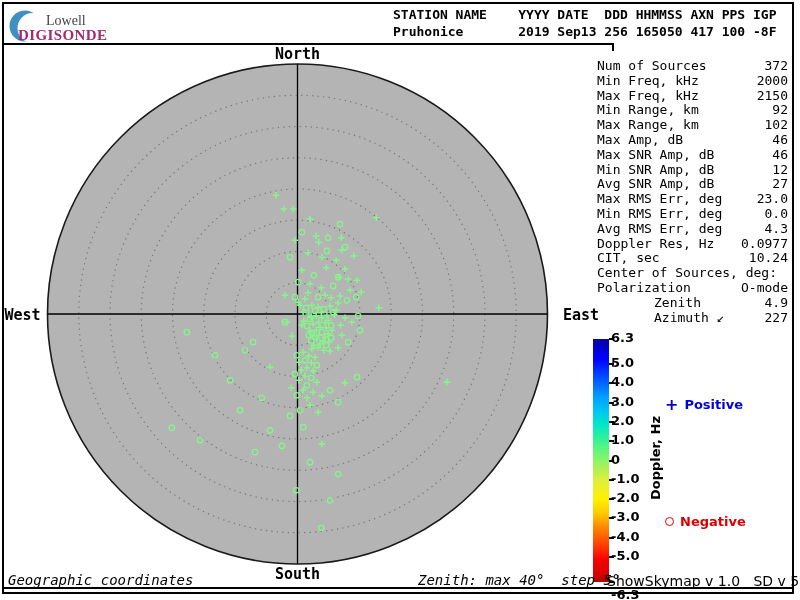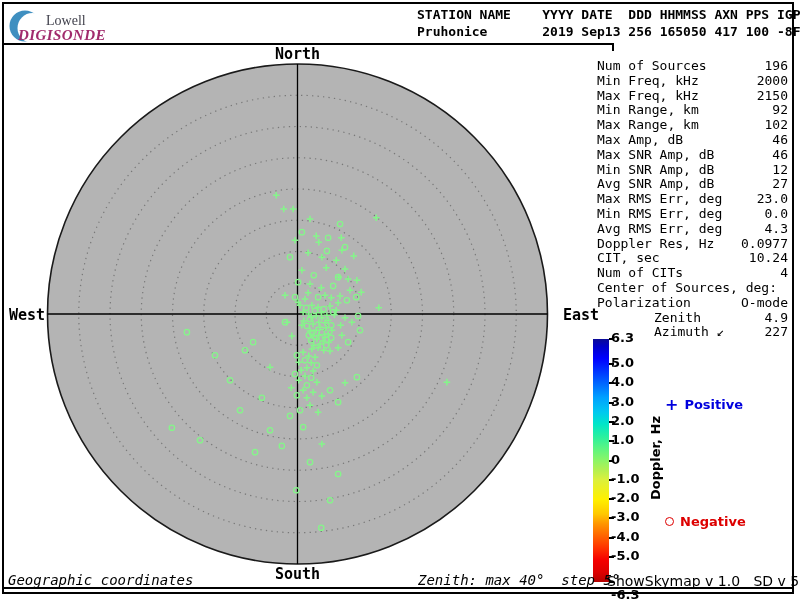--- a/index.html
+++ b/index.html
@@ -8,31 +8,31 @@
   .abs{position:absolute;}
   #outer-border{left:2px;top:2px;width:792px;height:592px;border:2px solid #000;box-sizing:border-box;}
   #header-sep{left:2px;top:43px;width:612px;height:2px;background:#000;}
   #header-sep-stub{left:612px;top:43px;width:2px;height:8px;background:#000;}
   #footer-sep{left:2px;top:587px;width:792px;height:2px;background:#000;}
 
   
   #logo-svg{left:8px;top:6px;}
   #logo-line1{left:46px;top:13px;font-family:"Liberation Serif",serif;font-size:14px;color:#42424d;}
   #logo-line2{left:18px;top:27px;font-family:"Liberation Serif",serif;font-weight:bold;
-              font-size:15px;letter-spacing:.4px;color:#a12b6d;font-style:italic;}
-
-  
-  .hdr{left:393px;white-space:pre;font-weight:bold;font-size:13px;line-height:15px;margin-left:24px;}
+              font-size:15px;letter-spacing:.4px;color:#a12b6d;}
+
+  
+  .hdr{left:393px;white-space:pre;font-weight:bold;font-size:13px;line-height:15px;}
   #hdr1{top:7px;} #hdr2{top:24px;}
 
   
   .compass{font-weight:bold;font-size:15px;text-align:center;}
   #north{left:255px;top:45px;width:85px;text-align:center;}
   #south{left:255px;top:565px;width:85px;text-align:center;}
-  #west{left:0;top:306px;width:45px;text-align:right;}
+  #west{left:0;top:306px;width:45px;}
   #east{left:551px;top:306px;width:60px;}
 
   #skymap{left:0;top:45px;}
 
   
   #stats{left:597px;top:59px;width:191px;}
   .stat-row{display:flex;justify-content:space-between;font-size:13px;height:14.8px;line-height:14.8px;}
   .stat-row .lbl{white-space:pre;}
   .stat-row.indent .lbl{padding-left:57px;}
 
@@ -256,21 +256,21 @@
     </svg>
 
   <div class="abs compass" id="north">North</div>
   <div class="abs compass" id="south">South</div>
   <div class="abs compass" id="west">West</div>
   <div class="abs compass" id="east">East</div>
 
   <div class="abs" id="stats">
       <div class="stat-row">
         <span class="lbl">Num of Sources</span>
-        <span class="val">196</span>
+        <span class="val">372</span>
       </div>
       <div class="stat-row">
         <span class="lbl">Min Freq, kHz</span>
         <span class="val">2000</span>
       </div>
       <div class="stat-row">
         <span class="lbl">Max Freq, kHz</span>
         <span class="val">2150</span>
       </div>
       <div class="stat-row">
@@ -309,24 +309,20 @@
         <span class="lbl">Avg RMS Err, deg</span>
         <span class="val">4.3</span>
       </div>
       <div class="stat-row">
         <span class="lbl">Doppler Res, Hz</span>
         <span class="val">0.0977</span>
       </div>
       <div class="stat-row">
         <span class="lbl">CIT, sec</span>
         <span class="val">10.24</span>
-      </div>
-      <div class="stat-row">
-        <span class="lbl">Num of CITs</span>
-        <span class="val">4</span>
       </div>
       <div class="stat-row">
         <span class="lbl">Center of Sources, deg:</span>
         <span class="val"></span>
       </div>
       <div class="stat-row">
         <span class="lbl">Polarization</span>
         <span class="val">O-mode</span>
       </div>
       <div class="stat-row indent">

